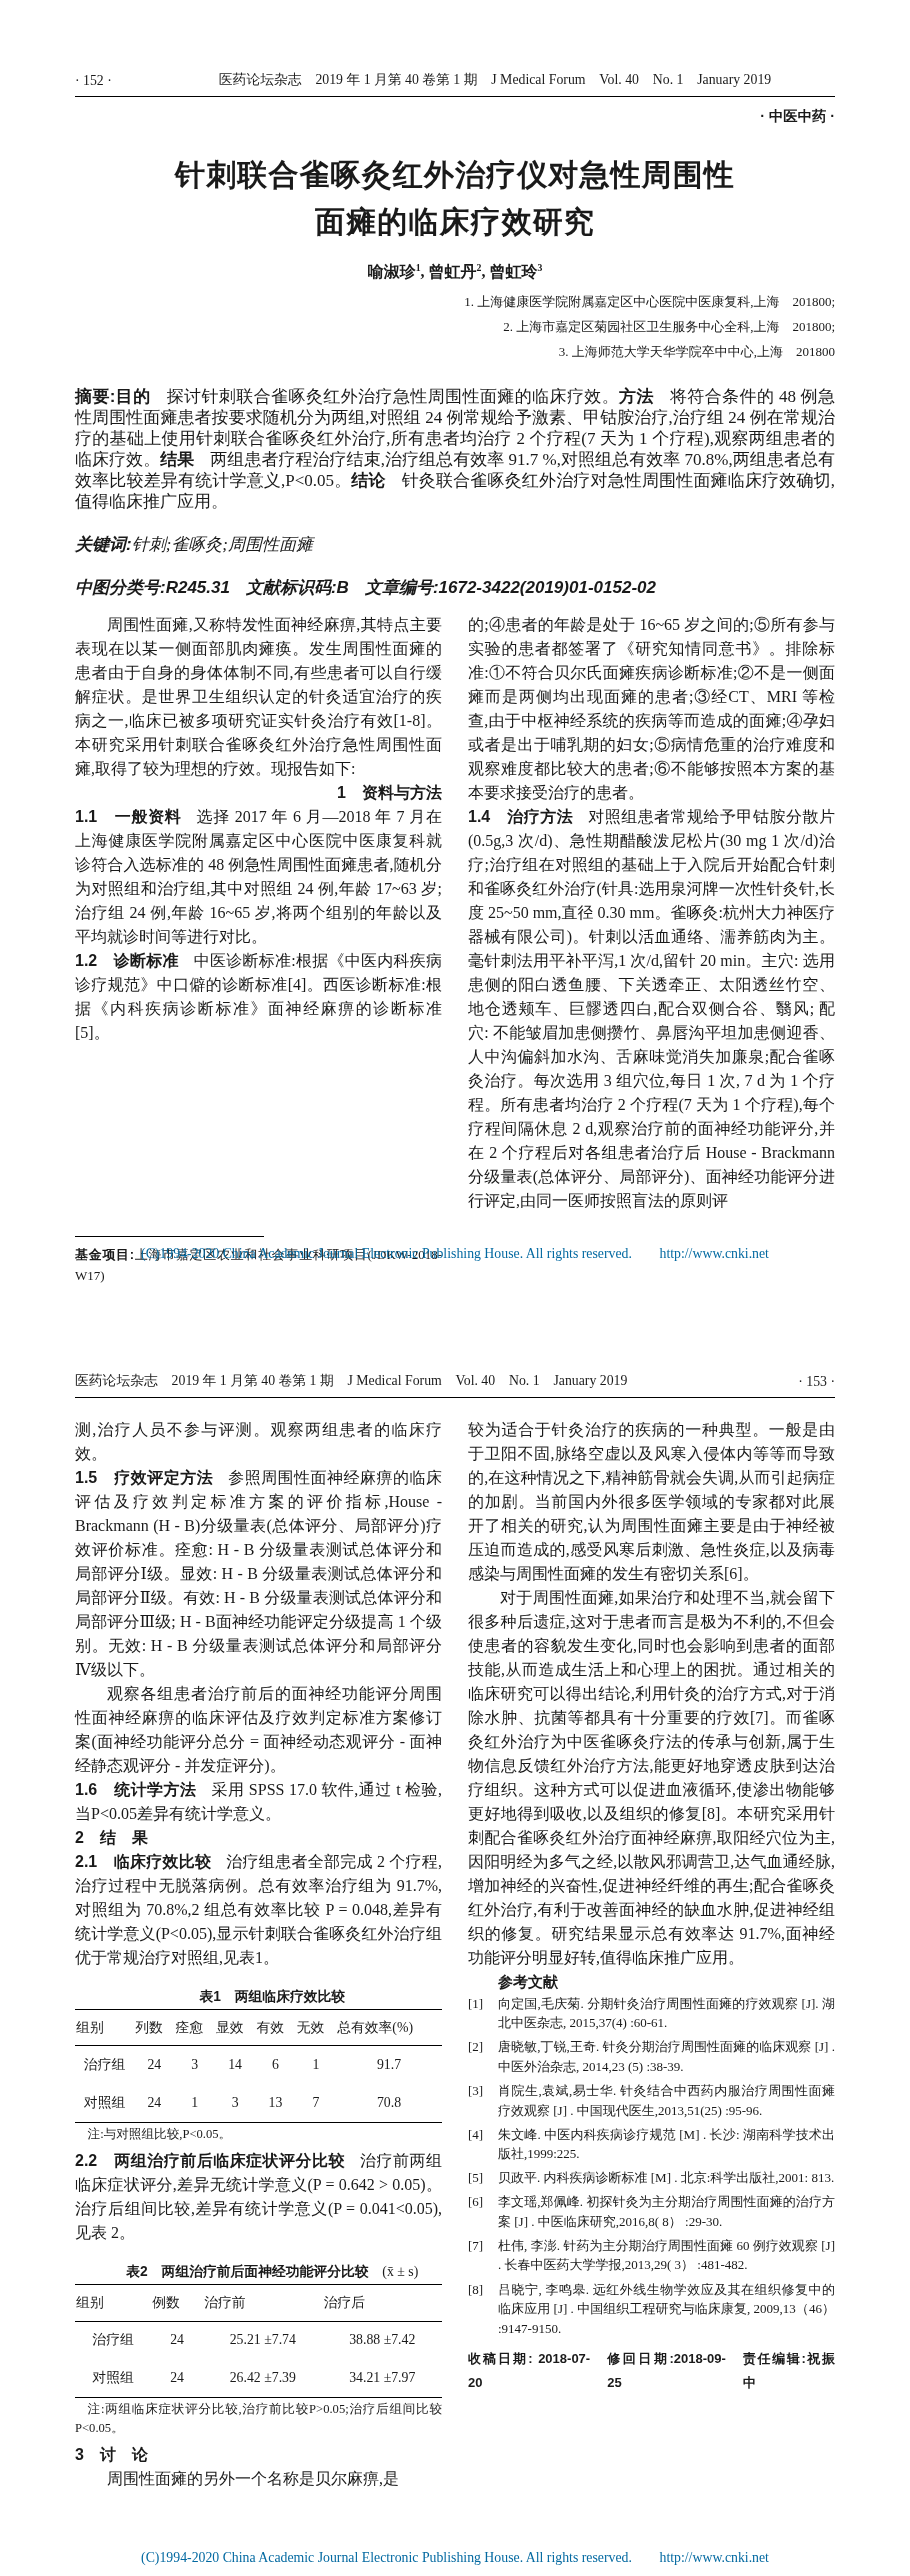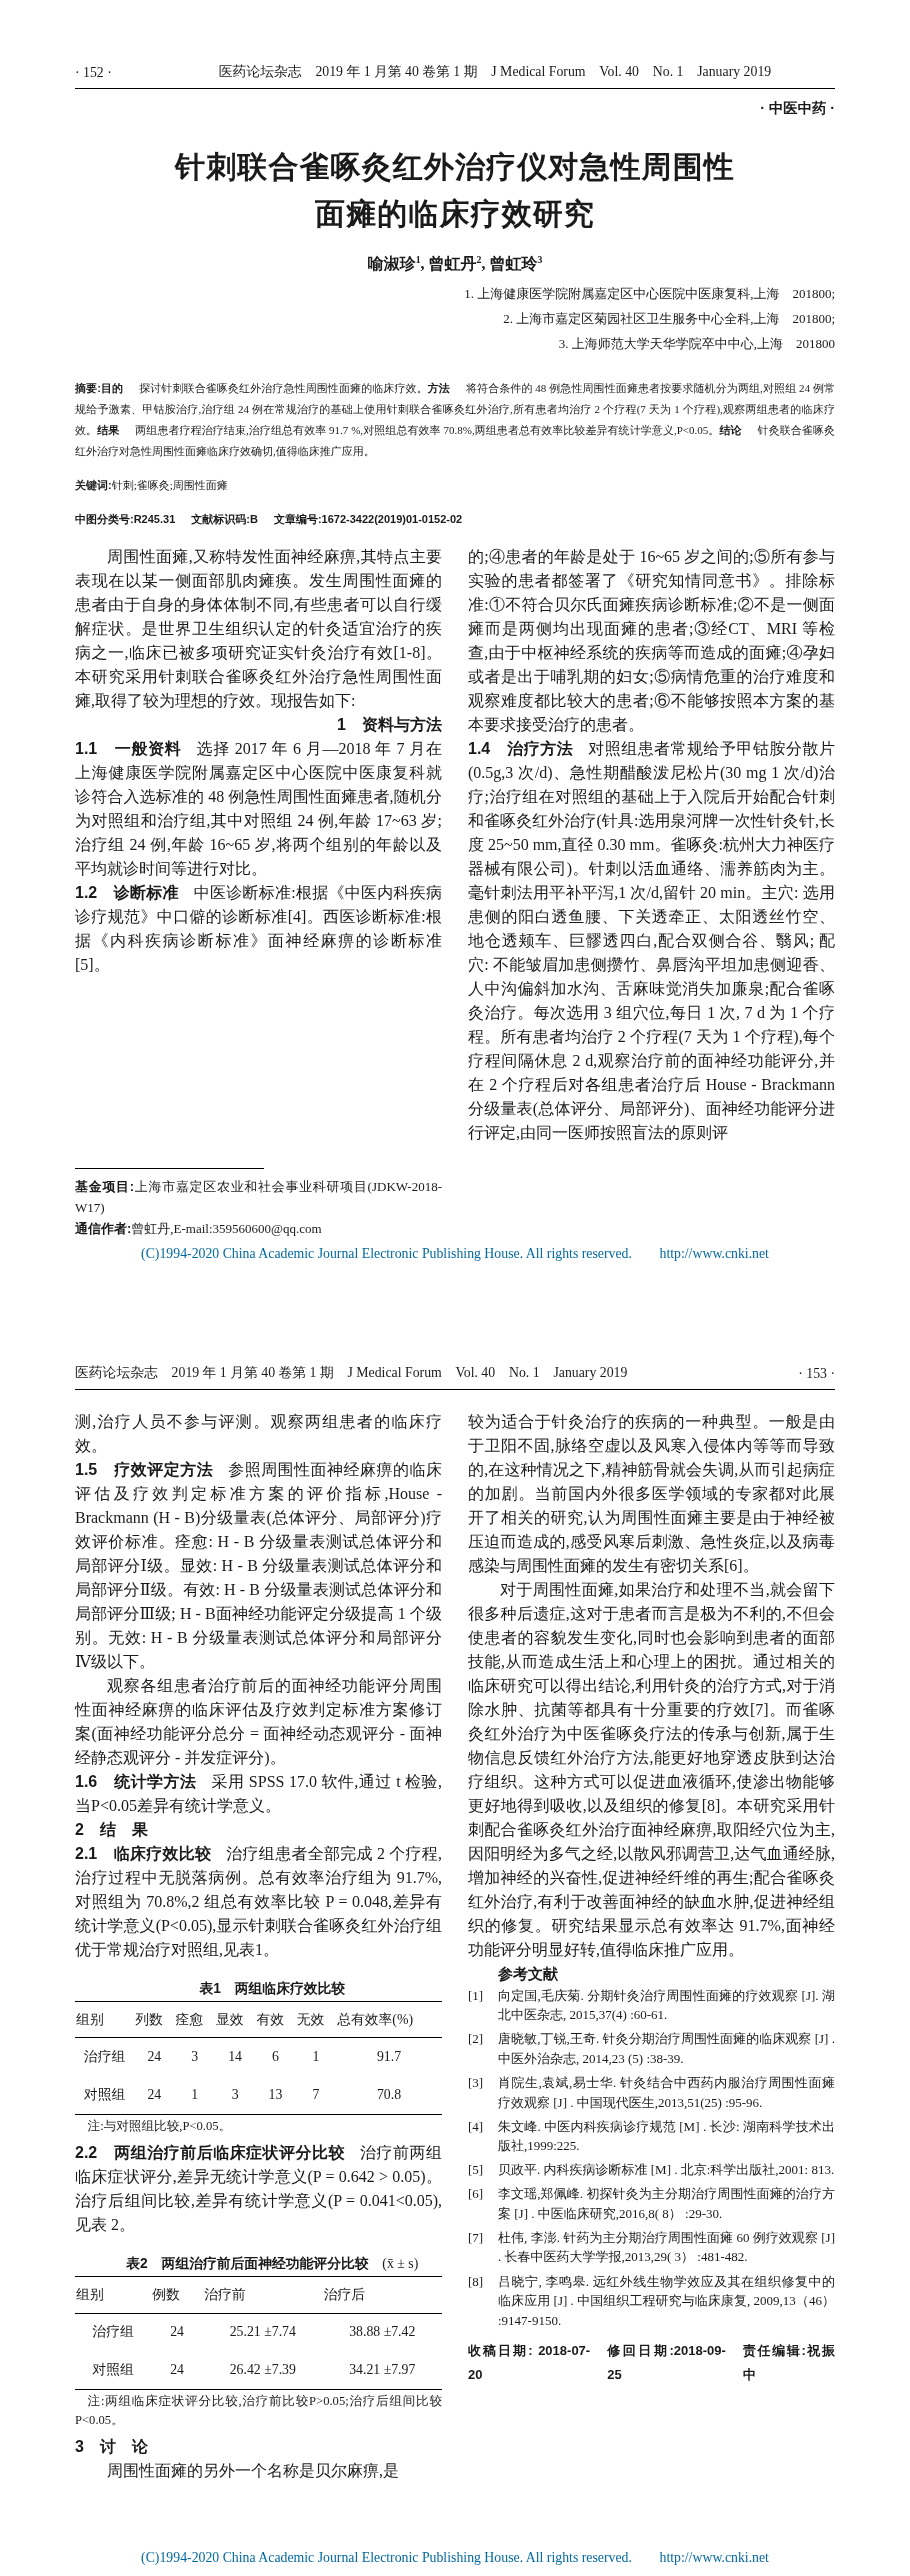--- a/index.html
+++ b/index.html
@@ -1,32 +1,32 @@
 <!DOCTYPE html>
 <html style="font-size:9.2px"><head>
 <meta charset="utf-8">
 <style>
   html,body{margin:0;padding:0;background:#ffffff;}
   body{width:910px;font-family:"Liberation Serif","DejaVu Serif",serif;color:#1a1a1a;}
   .page{position:relative;width:910px;height:1288px;background:#ffffff;overflow:hidden;}
-  .inner{padding:8px 75px;}
+  .inner{padding:16px 75px;}
   
   .jheader{display:flex;align-items:flex-end;padding-top:55px;font-size:13.8px;}
   .jheader .pno{width:80px;}
   .jheader .jline{flex:1;text-align:center;}
   .hrule{border-top:1.7px solid #000;margin-top:6.9px;}
   .coltag{text-align:right;font-size:14.3px;margin-top:10.3px;font-family:"Liberation Sans",sans-serif;font-weight:bold;}
   .title{margin-top:25px;text-align:center;font-size:30px;line-height:47px;font-weight:bold;letter-spacing:1.1px;}
   .authors{margin-top:16px;text-align:center;font-size:16px;font-weight:bold;}
   .authors sup{font-size:9.8px;}
   .affils{margin-top:6.9px;text-align:right;font-size:13px;line-height:25px;}
-  .abstract{margin-top:22px;font-size:11px;line-height:21px;text-align:justify;}
+  .abstract{margin-top:22px;font-size:17px;line-height:21px;text-align:justify;}
   .abstract p{margin:0;}
   .hb{font-family:"Liberation Sans",sans-serif;font-weight:bold;}
-  .abstract .row2{margin-top:13px;}
+  .abstract .row2{margin-top:22px;font-style:italic;}
   .kv{margin-right:16px;}
   
   .cols{display:flex;gap:26px;margin-top:15px;}
   .col{width:367px;font-size:16px;line-height:24px;text-align:justify;}
   .col p{margin:0;text-indent:2em;}
   .col p.noind{text-indent:0;}
   .slabel{font-family:"Liberation Sans",sans-serif;font-weight:bold;margin-right:15px;}
   .h1x{font-family:"Liberation Sans",sans-serif;font-weight:bold;font-size:16px;margin:12.6px 0 9.2px 0;text-indent:0 !important;}
   .p1cols{height:694px;}
   .p1cols .col{display:flex;flex-direction:column;height:100%;align-items:flex-end;}

